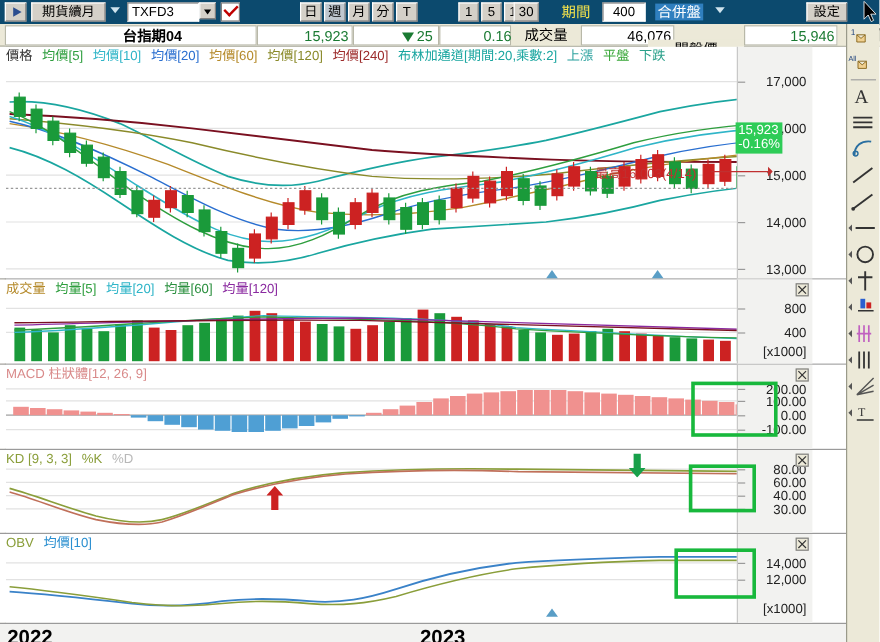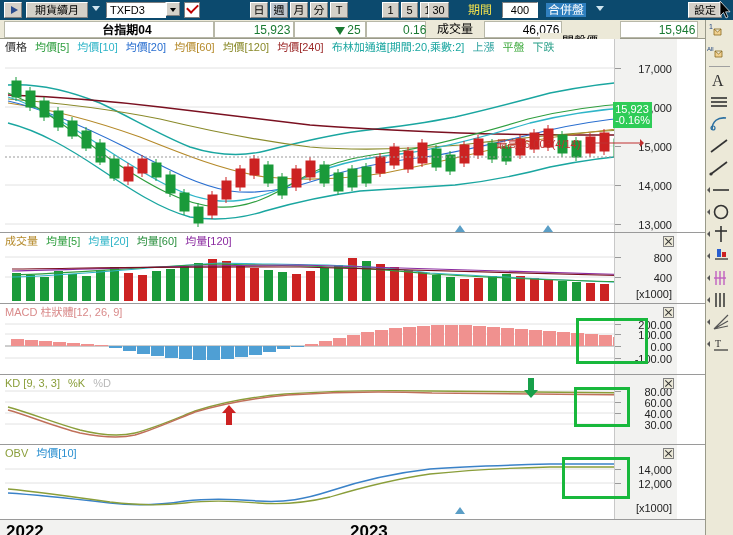--- a/index.html
+++ b/index.html
@@ -197,21 +197,21 @@
     <div class="tb-btn" style="left:401px;width:17px;">5</div>
     <div class="tb-btn" style="left:420px;width:21px;">10</div>
     <div class="tb-btn" style="left:428px;width:21px;text-align:center;">30</div>
 
     <div class="tb-label yellow" style="left:468px;">期間</div>
     <div class="tb-sel" style="left:502px;width:36px;text-align:center;padding-left:0;">400</div>
 
     <div class="tb-label hl" style="left:546px;">合併盤</div>
     <div class="tb-caret" style="left:596px;"></div>
 
-    <div class="tb-btn" style="left:688px;width:34px;">設定</div>
+    <div class="tb-btn" style="left:672px;width:34px;">設定</div>
 
     <svg class="cursor-arrow" viewBox="0 0 12 18">
       <path d="M1 0 L1 15 L4.5 11.5 L7 17 L9 16 L6.6 10.8 L11 10.8 Z" fill="#000" stroke="#fff" stroke-width="0.7"></path>
     </svg>
   </div>
 
   <div class="quotebar">
     <div class="qcell field q-name" style="left:4px;width:210px;">台指期04</div>
     <div class="qcell field q-green" style="left:214px;width:80px;">15,923</div>
     <div class="qcell field q-green" style="left:294px;width:72px;">

